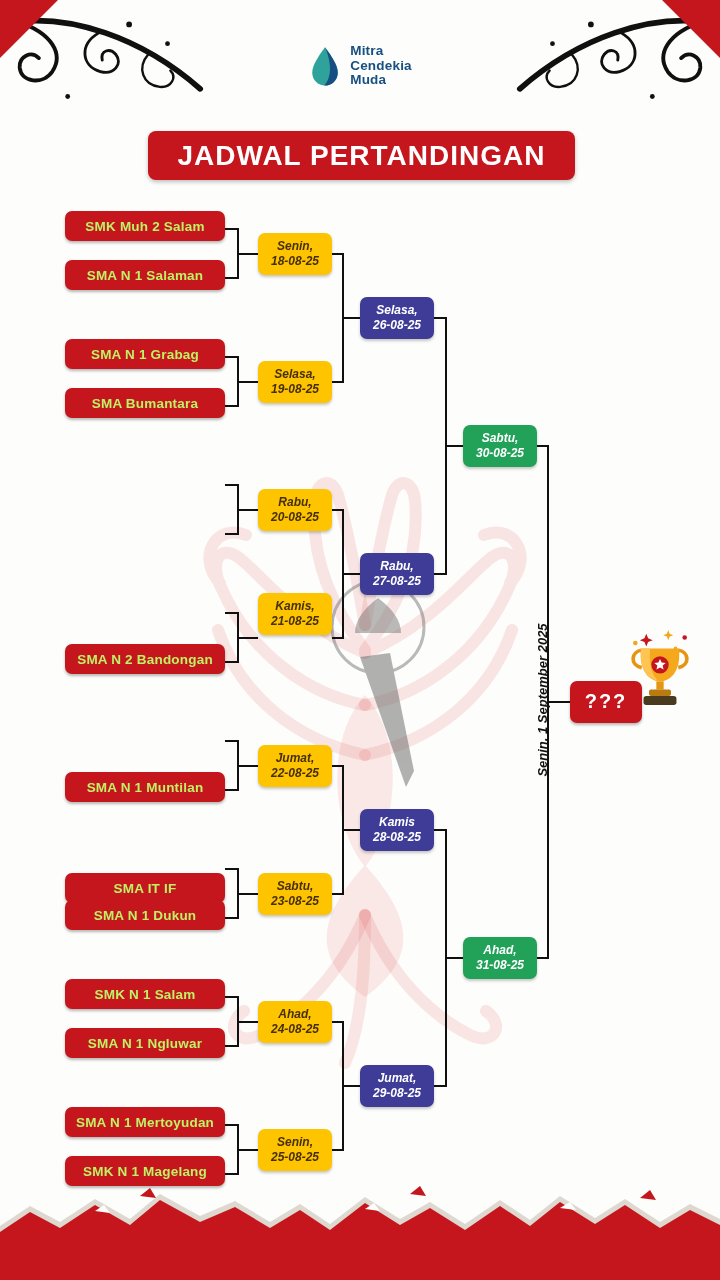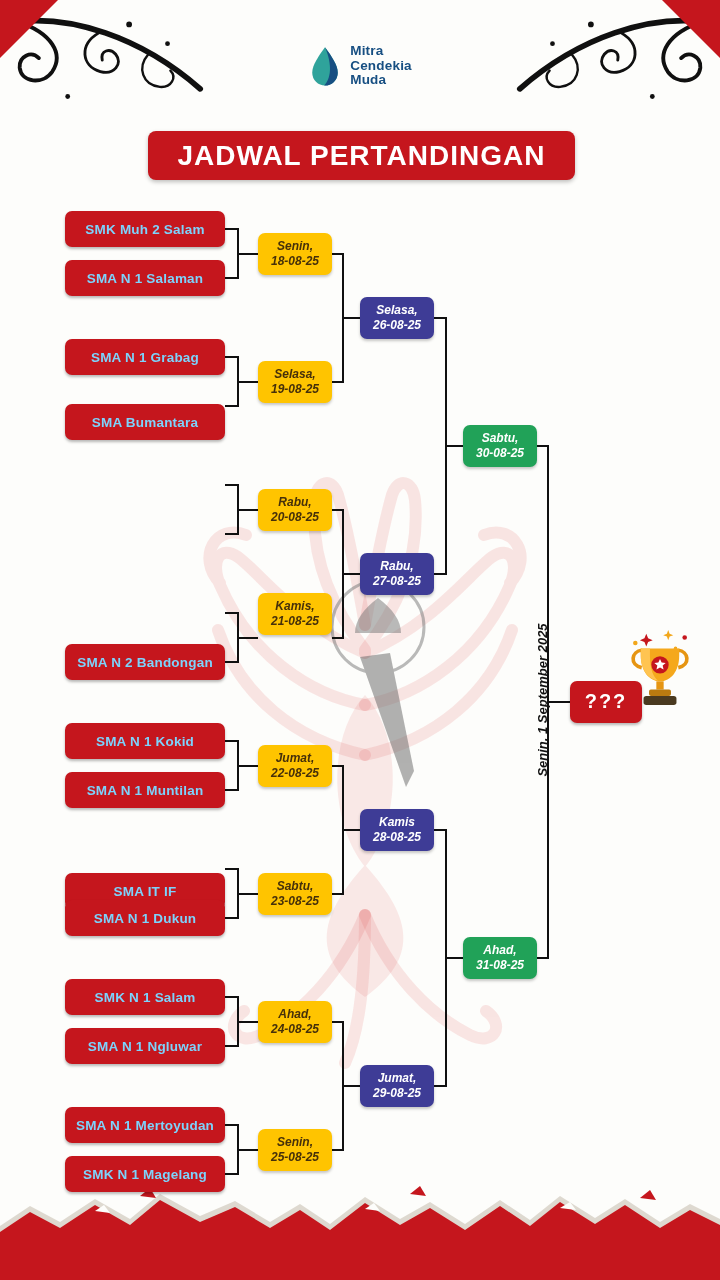--- a/index.html
+++ b/index.html
@@ -31,22 +31,22 @@
     border-radius:8px;display:flex;align-items:center;justify-content:center;z-index:3;
     box-shadow:0 2px 4px rgba(0,0,0,.25)}
   .title-banner span{color:#fff;font-size:28px;font-weight:800;letter-spacing:1px}
 
   
   .watermark{position:absolute;left:60px;top:395px;width:610px;height:690px;z-index:0;pointer-events:none}
   .torn{position:absolute;left:0;top:1180px;width:720px;height:100px;z-index:1}
 
   
   .bracket{position:absolute;inset:0;z-index:2}
-  .team{position:absolute;left:65px;width:160px;height:36px;background:var(--red);border-radius:7px;
-    color:#7dd3fc;display:flex;align-items:center;justify-content:center;font-size:13.5px;font-weight:600;
+  .team{position:absolute;left:65px;width:160px;height:30px;background:var(--red);border-radius:7px;
+    color:#bef264;display:flex;align-items:center;justify-content:center;font-size:13.5px;font-weight:600;
     letter-spacing:.2px;box-shadow:0 2px 3px rgba(0,0,0,.28);text-align:center}
   .match{position:absolute;width:74px;height:42px;border-radius:7px;display:flex;flex-direction:column;
     align-items:center;justify-content:center;font-style:italic;font-weight:700;font-size:12px;line-height:15px;
     box-shadow:0 2px 3px rgba(0,0,0,.22);text-align:center}
   .r1{left:258px;background:var(--yellow);color:#46300A}
   .r2{left:360px;background:var(--blue);color:#fff}
   .sf{left:463px;background:var(--green);color:#fff}
   .champion{position:absolute;left:570px;top:680.5px;width:72px;height:42px;background:var(--red);border-radius:7px;
     color:#fff;display:flex;align-items:center;justify-content:center;font-weight:800;font-size:20px;
     letter-spacing:2px;box-shadow:0 2px 3px rgba(0,0,0,.28)}
@@ -203,23 +203,22 @@
         <div class="line h" style="left: 446px; top: 956.5px; width: 17px;"></div>
         <div class="line h" style="left: 537px; top: 444.5px; width: 12px;"></div>
         <div class="line h" style="left: 537px; top: 956.5px; width: 12px;"></div>
         <div class="line v" style="left: 547px; top: 444.5px; height: 514px;"></div>
         <div class="line h" style="left: 548px; top: 700.5px; width: 22px;"></div>
       </div>
 
     <div class="team" style="top:211px">SMK Muh 2 Salam</div>
     <div class="team" style="top:260px">SMA N 1 Salaman</div>
     <div class="team" style="top:339px">SMA N 1 Grabag</div>
-    <div class="team" style="top:404px">SMA Bumantara</div>
+    <div class="team" style="top:388px">SMA Bumantara</div>
     <div class="team" style="top:644px">SMA N 2 Bandongan</div>
-    <div class="team" style="top:723px">SMA N 1 Kokid</div>
     <div class="team" style="top:772px">SMA N 1 Muntilan</div>
     <div class="team" style="top:873px">SMA IT IF</div>
     <div class="team" style="top:900px">SMA N 1 Dukun</div>
     <div class="team" style="top:979px">SMK N 1 Salam</div>
     <div class="team" style="top:1028px">SMA N 1 Ngluwar</div>
     <div class="team" style="top:1107px">SMA N 1 Mertoyudan</div>
     <div class="team" style="top:1156px">SMK N 1 Magelang</div>
 
     <div class="match r1" style="top:232.5px">
       <div>Senin,</div>

